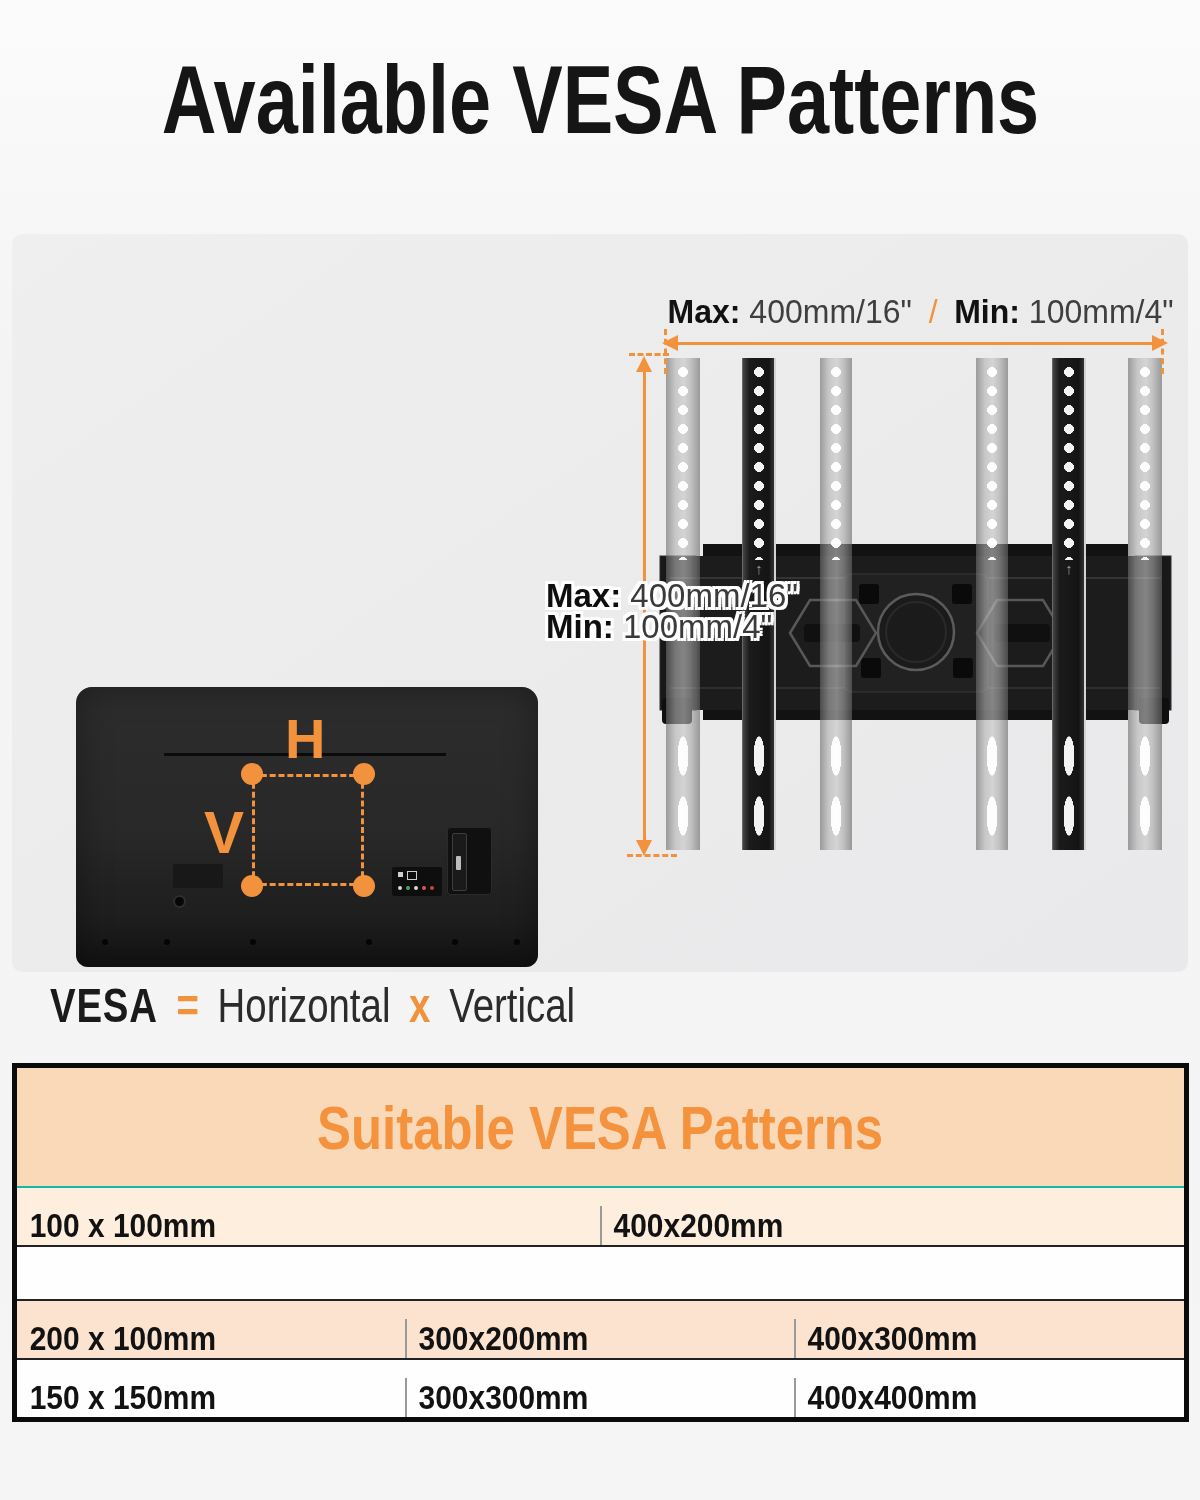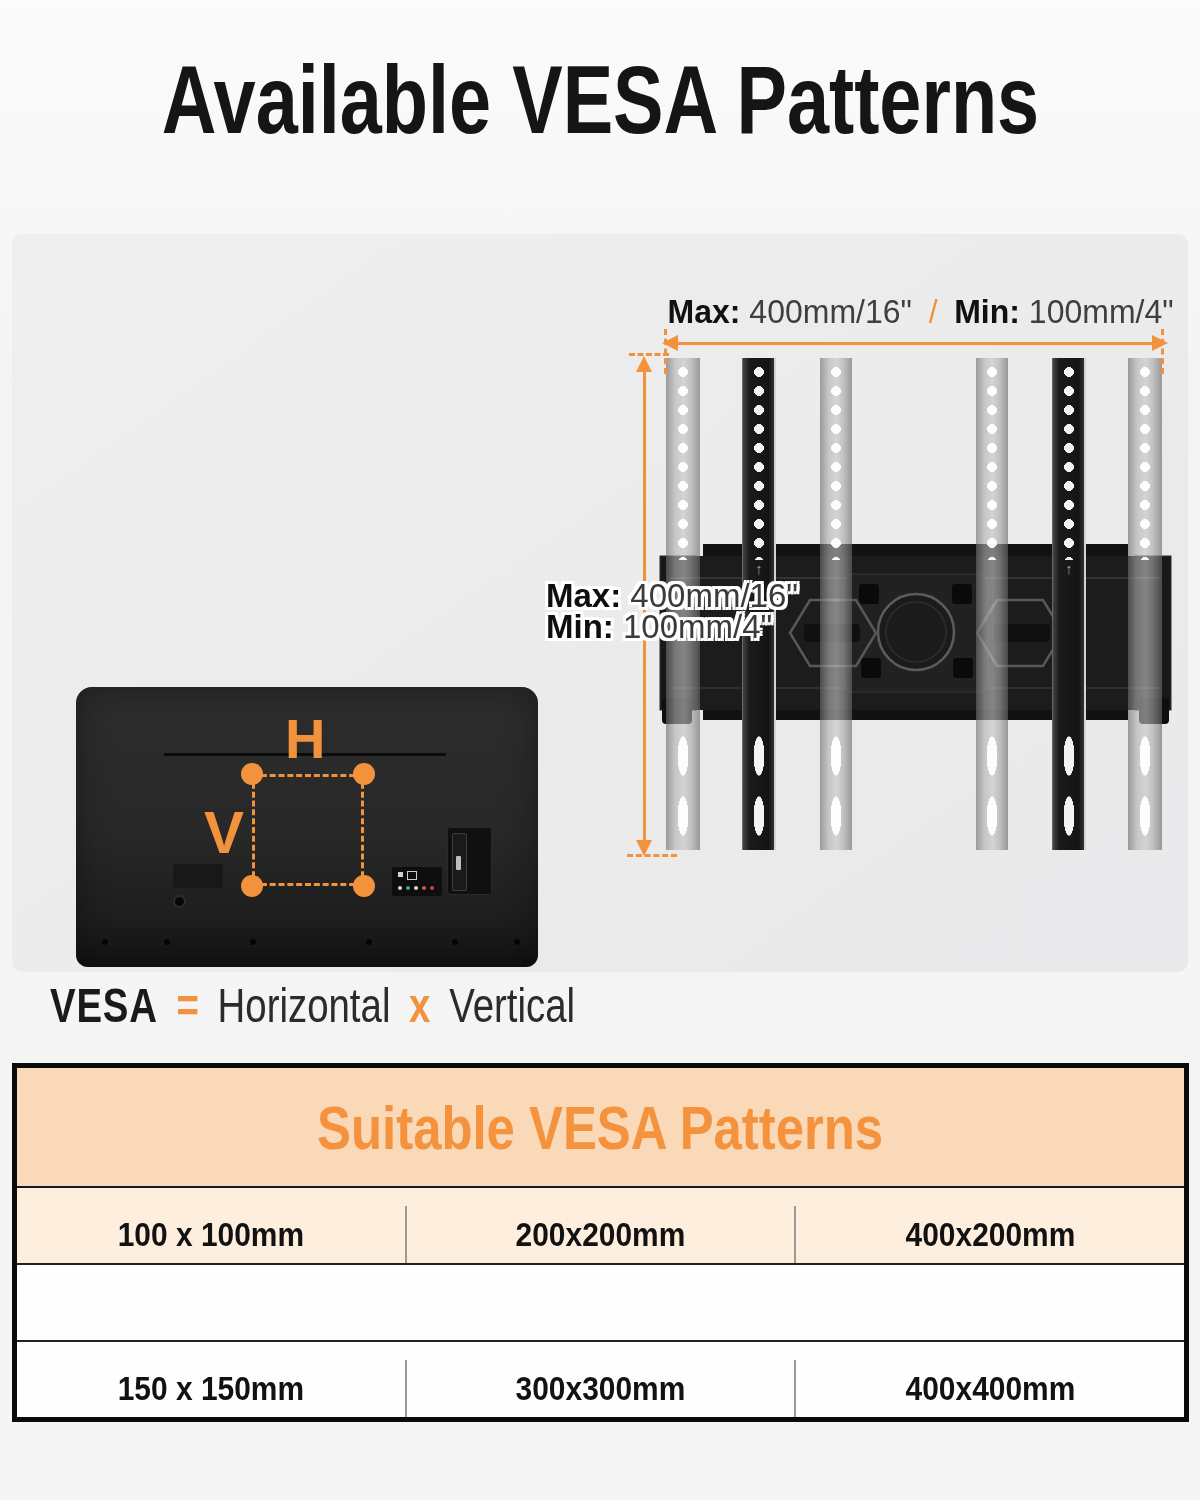--- a/index.html
+++ b/index.html
@@ -109,33 +109,33 @@
                 -2px -2px 0 #fff,2px 2px 0 #fff;
   }
   
   .vesa-table{
     position:absolute;left:12px;top:1063px;width:1177px;height:359px;
     border:5px solid #0b0b0b;box-sizing:border-box;background:#fff;
     display:flex;flex-direction:column;
   }
   .t-header{
     flex:0 0 118px;background:#f9d9b8;display:flex;align-items:center;justify-content:center;
-    border-bottom:2px solid #0f172a;
+    border-bottom:2px solid #14b8a6;
   }
   .t-header span{
     display:inline-block;font-size:62px;font-weight:700;color:#f5923d;
     transform:scaleX(.82);transform-origin:center;white-space:nowrap;
   }
   .t-row{flex:1;display:flex;}
   .t-row + .t-row{border-top:2px solid #222;}
   .row-peach-light{background:#fdeedd;}
   .row-white{background:#fefefe;}
   .row-peach{background:#fbe3cf;}
   .t-cell{
-    flex:1;display:flex;align-items:center;justify-content:center;margin-top:18px;
+    flex:1;display:flex;align-items:center;margin-top:18px;
   }
   .t-cell + .t-cell{border-left:2px solid #9a9a9a;}
   .t-cell span{
     display:inline-block;font-size:34px;font-weight:700;color:#121212;
     transform:scaleX(.88);transform-origin:center;white-space:nowrap;
   }
 </style>
 </head>
 <body>
 
@@ -268,28 +268,36 @@
 
   <section class="vesa-table">
     <div class="t-header">
       <span>Suitable VESA Patterns</span>
     </div>
     <div class="t-row row-peach-light">
       <div class="t-cell">
           <span>100 x 100mm</span>
         </div>
       <div class="t-cell">
-          <span>200x200mm</span>
-        </div>
-      <div class="t-cell">
           <span>400x200mm</span>
         </div>
     </div>
     <div class="t-row row-white">
     </div>
+    <div class="t-row row-peach">
+      <div class="t-cell">
+          <span>200 x 100mm</span>
+        </div>
+      <div class="t-cell">
+          <span>300x200mm</span>
+        </div>
+      <div class="t-cell">
+          <span>400x300mm</span>
+        </div>
+    </div>
     <div class="t-row row-white">
       <div class="t-cell">
           <span>150 x 150mm</span>
         </div>
       <div class="t-cell">
           <span>300x300mm</span>
         </div>
       <div class="t-cell">
           <span>400x400mm</span>
         </div>

